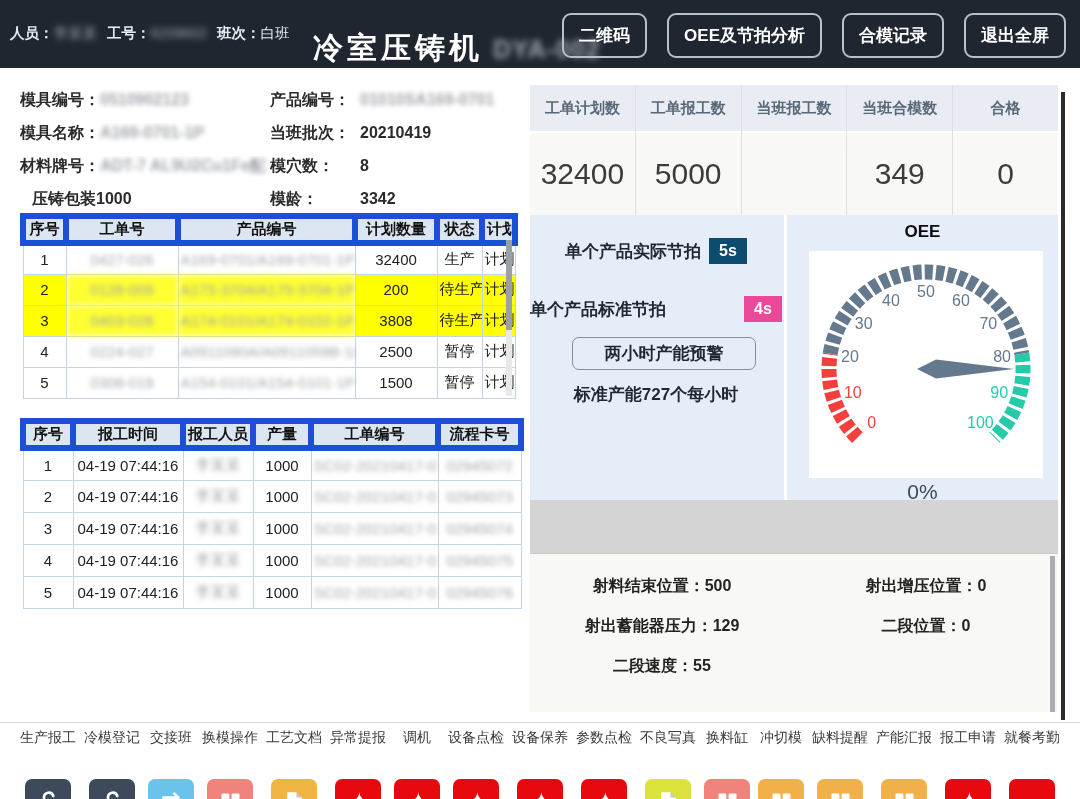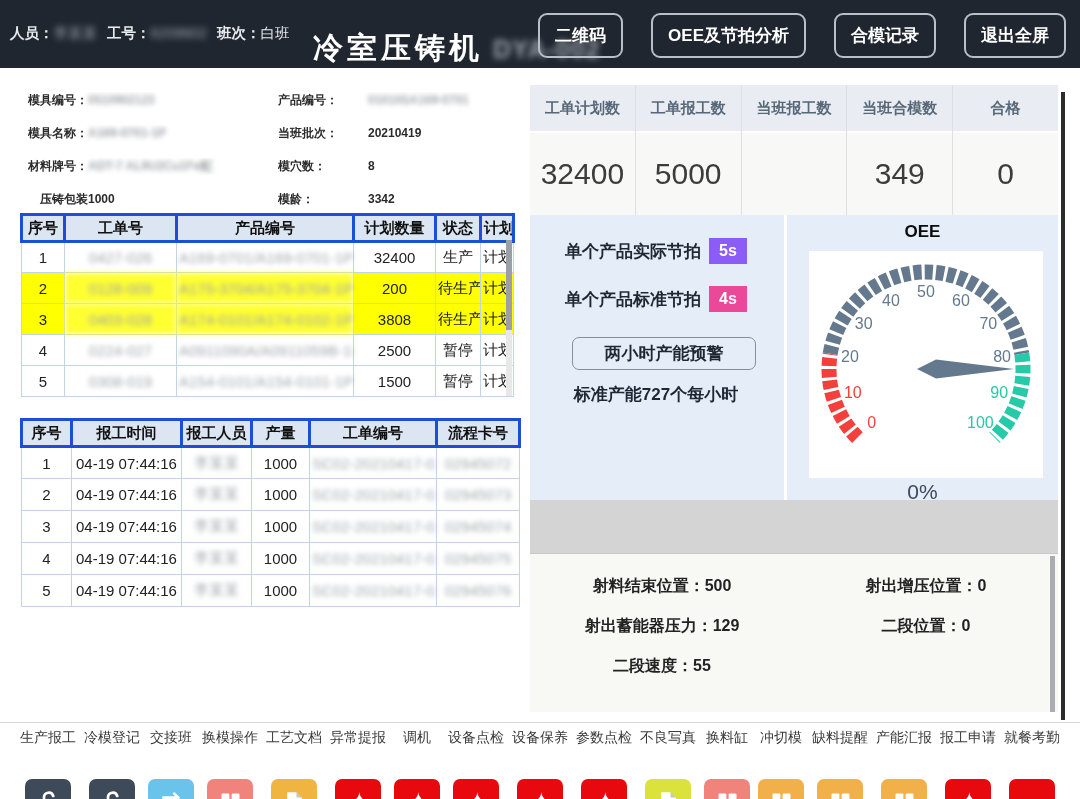--- a/index.html
+++ b/index.html
@@ -6,53 +6,53 @@
   html,body { width:1080px; height:799px; background:#fff; font-family:"Liberation Sans","DejaVu Sans",sans-serif; overflow:hidden; position:relative; }
   .blur { filter: blur(2.4px); opacity:.8; color:#8a8f96; }
   .blur-dark { filter: blur(3px); opacity:.75; color:#c7ccd4; }
 
   
   #header { position:absolute; left:0; top:0; width:1080px; height:68px; background:#20262f; }
   #hdr-info { position:absolute; left:10px; top:24px; color:#e8eaee; font-size:14.5px; white-space:nowrap; }
   #hdr-info b { font-weight:600; }
   #hdr-title { position:absolute; left:313px; top:28px; color:#fff; font-size:30px; font-weight:700; letter-spacing:4px; white-space:nowrap; }
   #hdr-title .mid { font-size:25px; letter-spacing:1px; margin-left:10px; font-weight:700; }
-  #hdr-btns { position:absolute; right:14px; top:13px; display:flex; gap:28px; }
+  #hdr-btns { position:absolute; right:14px; top:13px; display:flex; gap:20px; }
   .hbtn { border:2px solid #b9bfc8; border-radius:9px; background:transparent; color:#fff; font-size:17px; font-weight:600; padding:9px 15px; cursor:pointer; white-space:nowrap; font-family:inherit; }
 
   
-  #info-grid { position:absolute; left:28px; top:84px; width:496px; display:grid; grid-template-columns:250px 246px; grid-auto-rows:33px; align-items:center; font-size:12px; font-weight:600; color:#2b2b2b; }
+  #info-grid { position:absolute; left:20px; top:84px; width:496px; display:grid; grid-template-columns:250px 246px; grid-auto-rows:33px; align-items:center; font-size:16px; font-weight:600; color:#2b2b2b; }
   .info-cell { white-space:nowrap; overflow:hidden; }
   .info-cell .lbl2 { display:inline-block; min-width:90px; }
   .pad1 { padding-left:12px; }
 
   
   table { border-collapse:collapse; table-layout:fixed; background:#fff; }
   #plan-table { position:absolute; left:20px; top:213px; width:492px; }
   #report-table { position:absolute; left:20px; top:418px; width:498px; }
-  th { background:#dce6f2; font-size:15px; font-weight:700; color:#111; height:27px; border:3px solid #1d4ed8; padding:0 2px; white-space:nowrap; overflow:hidden; }
+  th { background:#dce6f2; font-size:15px; font-weight:700; color:#111; height:27px; border:6px solid #1d4ed8; padding:0 2px; white-space:nowrap; overflow:hidden; }
   td { font-size:15px; color:#222; text-align:center; border:1px solid #c3d4e6; height:31px; padding:0 2px; white-space:nowrap; overflow:hidden; }
   #report-table td { height:32px; }
   tr.hl td { background:#ffff00; }
   .t-scroll { position:absolute; left:506px; top:240px; width:6px; height:156px; background:#e8e8e8; }
   .t-scroll .thumb { position:absolute; left:0; top:0; width:6px; height:90px; background:#9aa0a6; }
 
   
   #stats { position:absolute; left:530px; top:85px; width:528px; height:130px; display:flex; }
   .stat-col { flex:1; display:flex; flex-direction:column; border-right:1px solid #dcdfe3; }
   .stat-col:last-child { border-right:none; }
   .stat-h { height:48px; background:#e9edf3; color:#57равит6676; color:#586878; font-size:15px; font-weight:600; display:flex; align-items:center; justify-content:center; border-bottom:2px solid #fff; white-space:nowrap; }
   .stat-v { flex:1; background:#f8f8f6; color:#3c3c3c; font-size:30px; display:flex; align-items:center; justify-content:center; }
 
   #blue-sec { position:absolute; left:530px; top:215px; width:528px; height:285px; background:#e5edf8; }
   #takt-col { position:absolute; left:0; top:0; width:252px; height:354px; }
   .takt-row { position:absolute; width:100%; display:flex; align-items:center; justify-content:center; }
   .takt-lbl { font-size:17px; font-weight:600; color:#1f2733; white-space:nowrap; }
   .takt-box { margin-left:8px; width:38px; height:26px; line-height:26px; text-align:center; color:#fff; font-size:16px; font-weight:700; }
-  .box-dark { background:#8b5cf6; }
+  .box-dark { background:#0c4a6e; }
   .box-orange { background:#ec4899; }
   #warn-btn { position:absolute; left:42px; top:122px; width:184px; height:33px; border:1.5px solid #8a8f96; border-radius:7px; background:transparent; font-size:17px; font-weight:600; color:#1f2733; cursor:pointer; font-family:inherit; }
   #cap-text { position:absolute; top:168px; width:100%; text-align:center; font-size:17px; font-weight:600; color:#1f2733; }
 
   #gauge-col { position:absolute; left:254px; top:0; width:274px; height:285px; border-left:3px solid #fff; }
   #oee-title { position:absolute; top:7px; width:100%; text-align:center; font-size:17px; font-weight:700; color:#0b0b0b; }
   #gauge-card { position:absolute; left:22px; top:36px; width:234px; height:227px; background:#fff; }
   #gauge-val { position:absolute; top:265px; width:100%; text-align:center; font-size:21px; color:#3b4a5c; }
 
   #gray-band { position:absolute; left:530px; top:500px; width:528px; height:53px; background:#d4d4d4; }
@@ -252,21 +252,21 @@
       <div class="stat-v">0</div>
     </div>
 </div>
 
 <div id="blue-sec">
   <div id="takt-col">
     <div class="takt-row" style="top:23px;">
       <span class="takt-lbl">单个产品实际节拍</span>
       <span class="takt-box box-dark">5s</span>
     </div>
-    <div class="takt-row" style="top:71px;">
+    <div class="takt-row" style="top:81px;justify-content:space-between;">
       <span class="takt-lbl">单个产品标准节拍</span>
       <span class="takt-box box-orange">4s</span>
     </div>
     <button id="warn-btn">两小时产能预警</button>
     <div id="cap-text">标准产能727个每小时</div>
   </div>
 
   <div id="gauge-col">
     <div id="oee-title">OEE</div>
     <div id="gauge-card">

